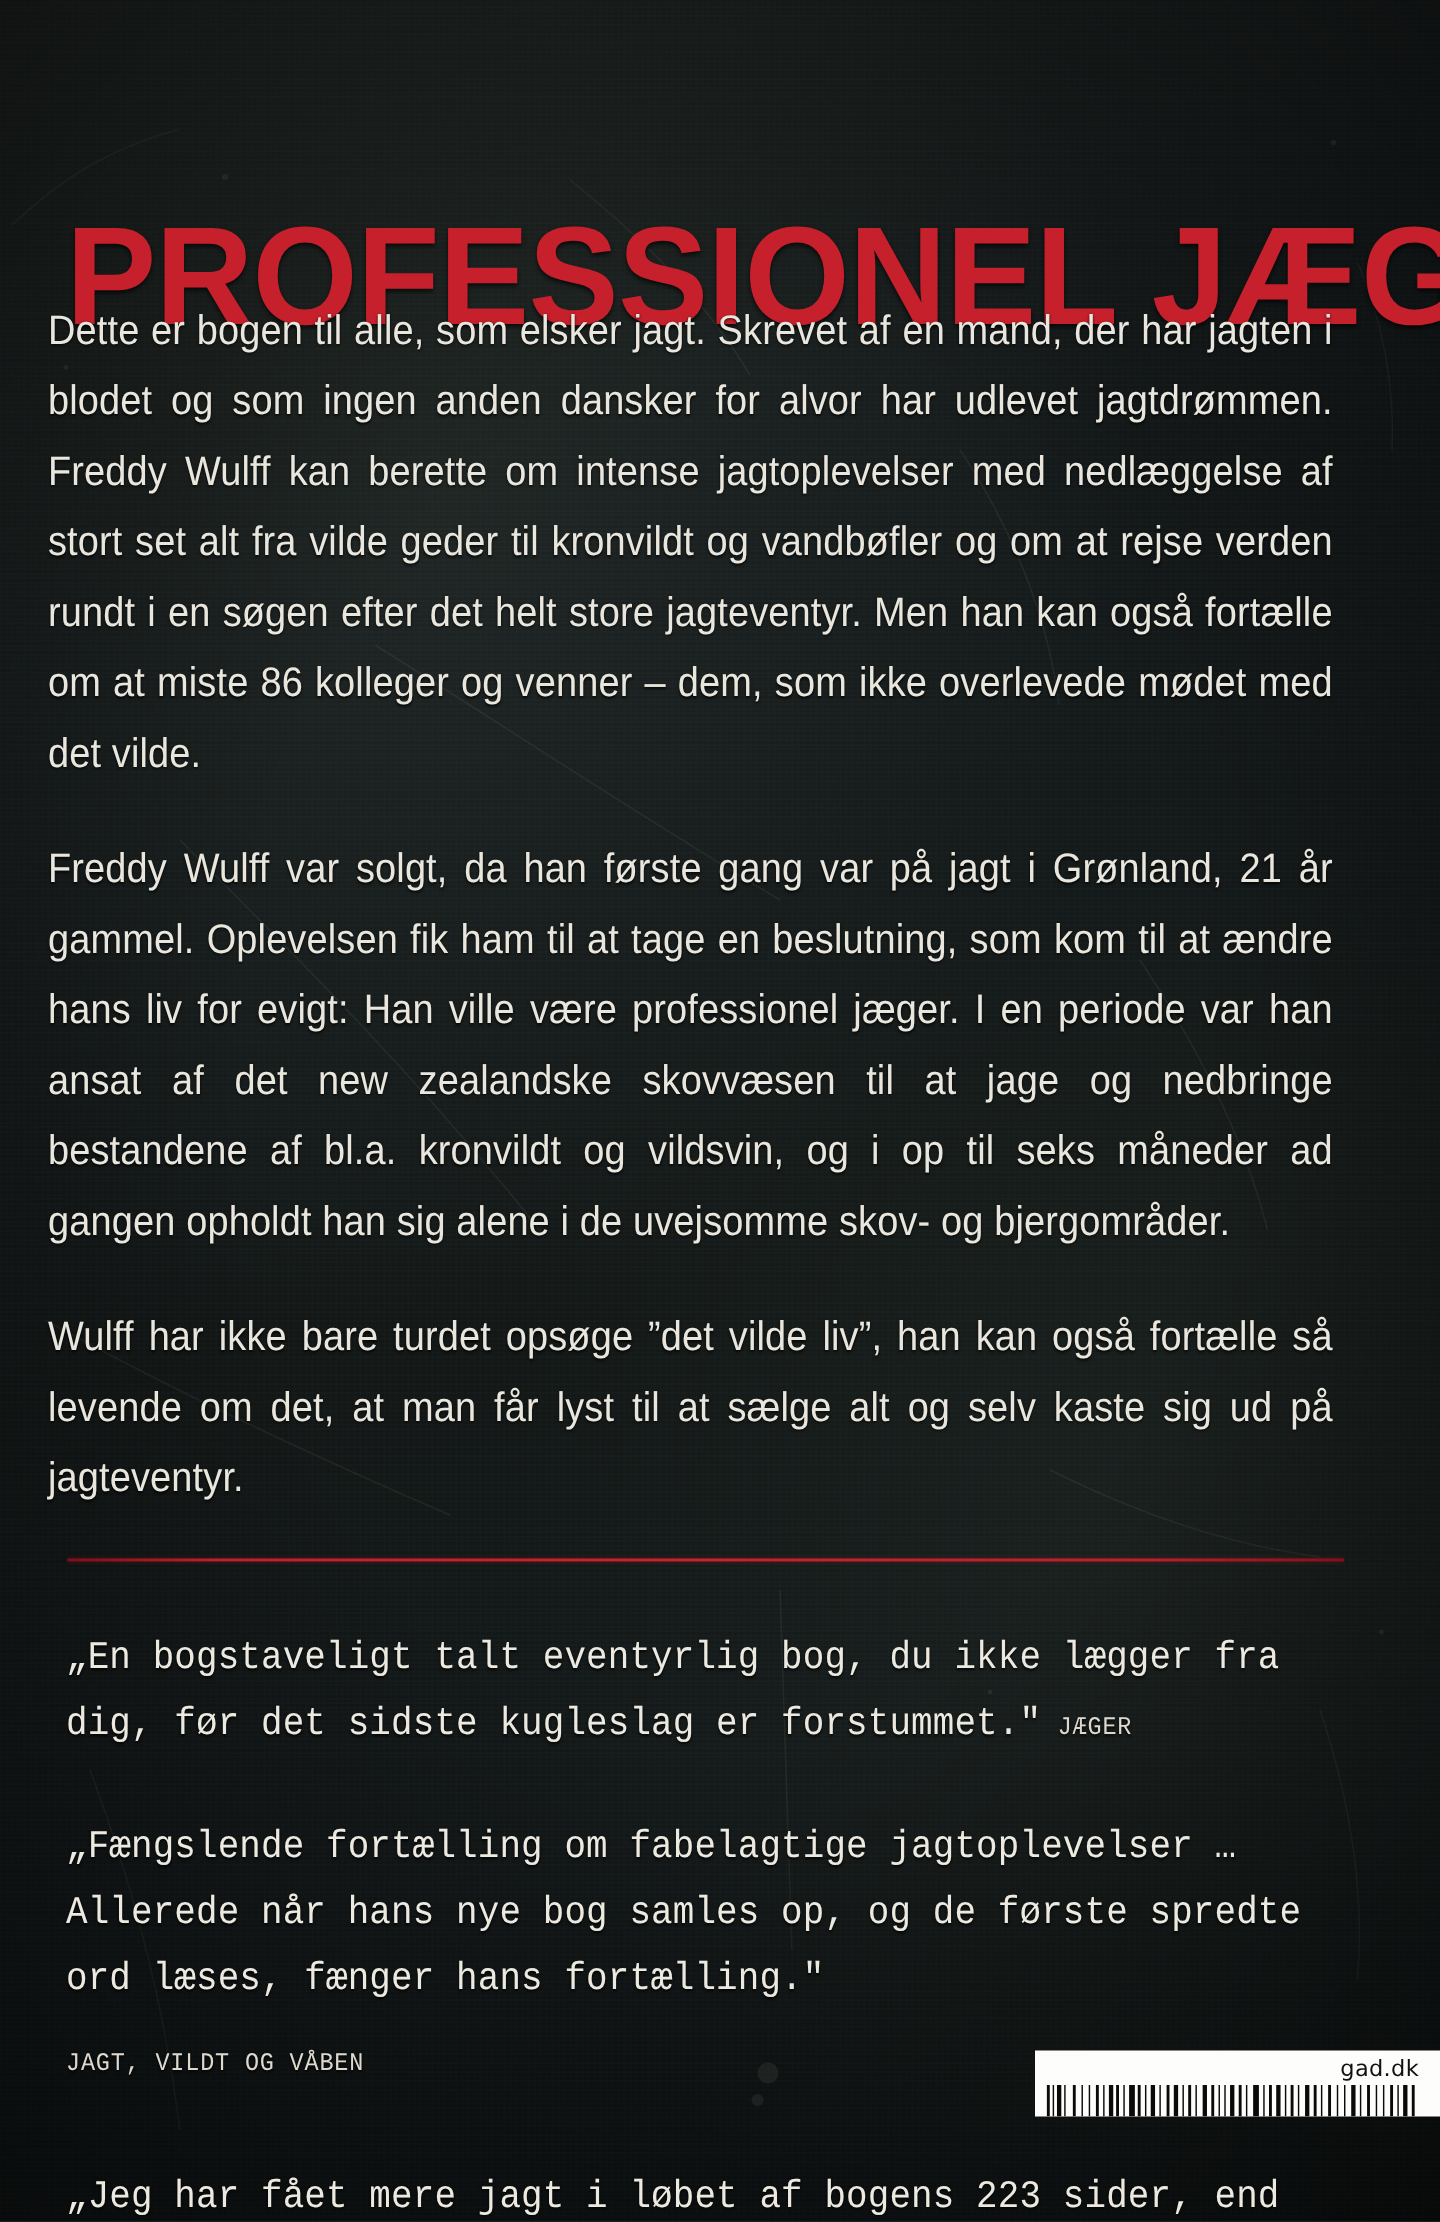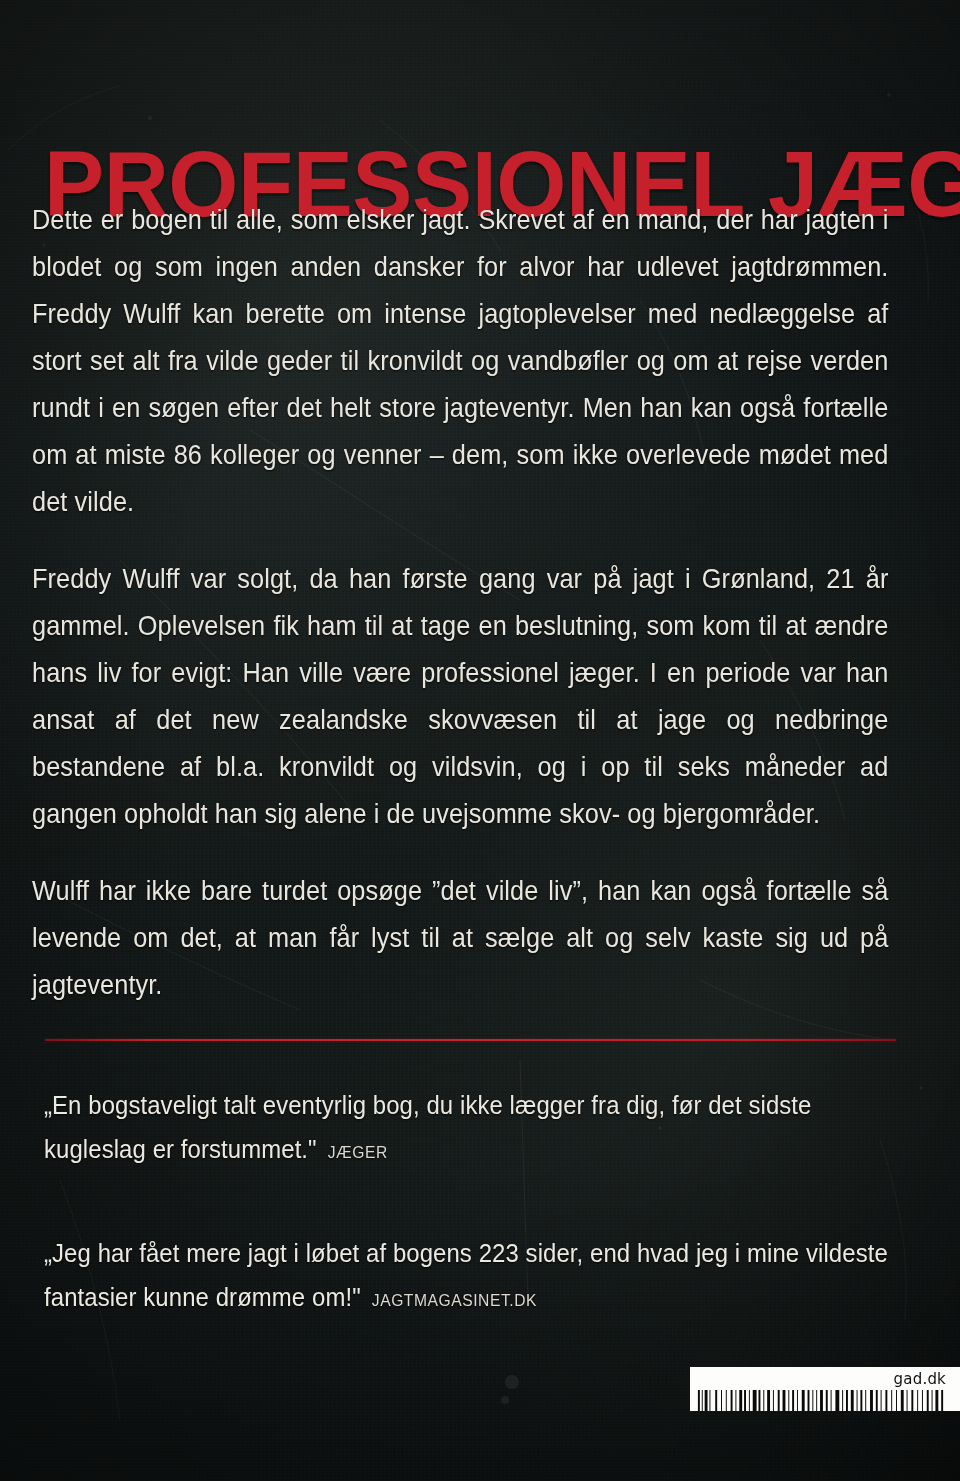--- a/index.html
+++ b/index.html
@@ -99,21 +99,21 @@
     box-shadow: 0 0 3px rgba(190,30,40,0.35);
   }
 
   
   .quotes {
     position: absolute;
     left: 44px;
     top: 1083px;
     width: 870px;
   }
-  .quote-block { margin-bottom: 34px; }
+  .quote-block { margin-bottom: 34px; font-family: Liberation Mono, monospace; }
   .quote-block:last-child { margin-bottom: 0; }
 
   .quote-text {
     color: #eceaE1;
     color: #ece9e0;
     font-size: 26px;
     line-height: 44px;
     font-weight: 400;
     letter-spacing: 0.1px;
     transform: scaleX(0.92);
@@ -211,20 +211,24 @@
   </div>
 
   <div class="divider"></div>
 
   <div class="quotes">
 
     <div class="quote-block">
       <div class="quote-text"><span>„En bogstaveligt talt eventyrlig bog, du ikke lægger fra dig, før det sidste kugleslag er forstummet."</span><span class="src-inline">JÆGER</span></div>
     </div>
 
+    <div class="quote-block">
+      <div class="quote-text"><span>„Fængslende fortælling om fabelagtige jagtoplevelser … Allerede når hans nye bog samles op, og de første spredte ord læses, fænger hans fortælling."</span></div>
+      <span class="src-line">JAGT, VILDT OG VÅBEN</span>
+    </div>
 
     <div class="quote-block" style="margin-top:56px;">
       <div class="quote-text"><span>„Jeg har fået mere jagt i løbet af bogens 223 sider, end hvad jeg i mine vildeste fantasier kunne drømme om!"</span><span class="src-inline">JAGTMAGASINET.DK</span></div>
     </div>
 
   </div>
 
   <div class="barcode-box">
     <div class="barcode-label">gad.dk</div>
     <svg class="barcode-bars" viewBox="0 0 260 22" preserveAspectRatio="none" aria-hidden="true">

